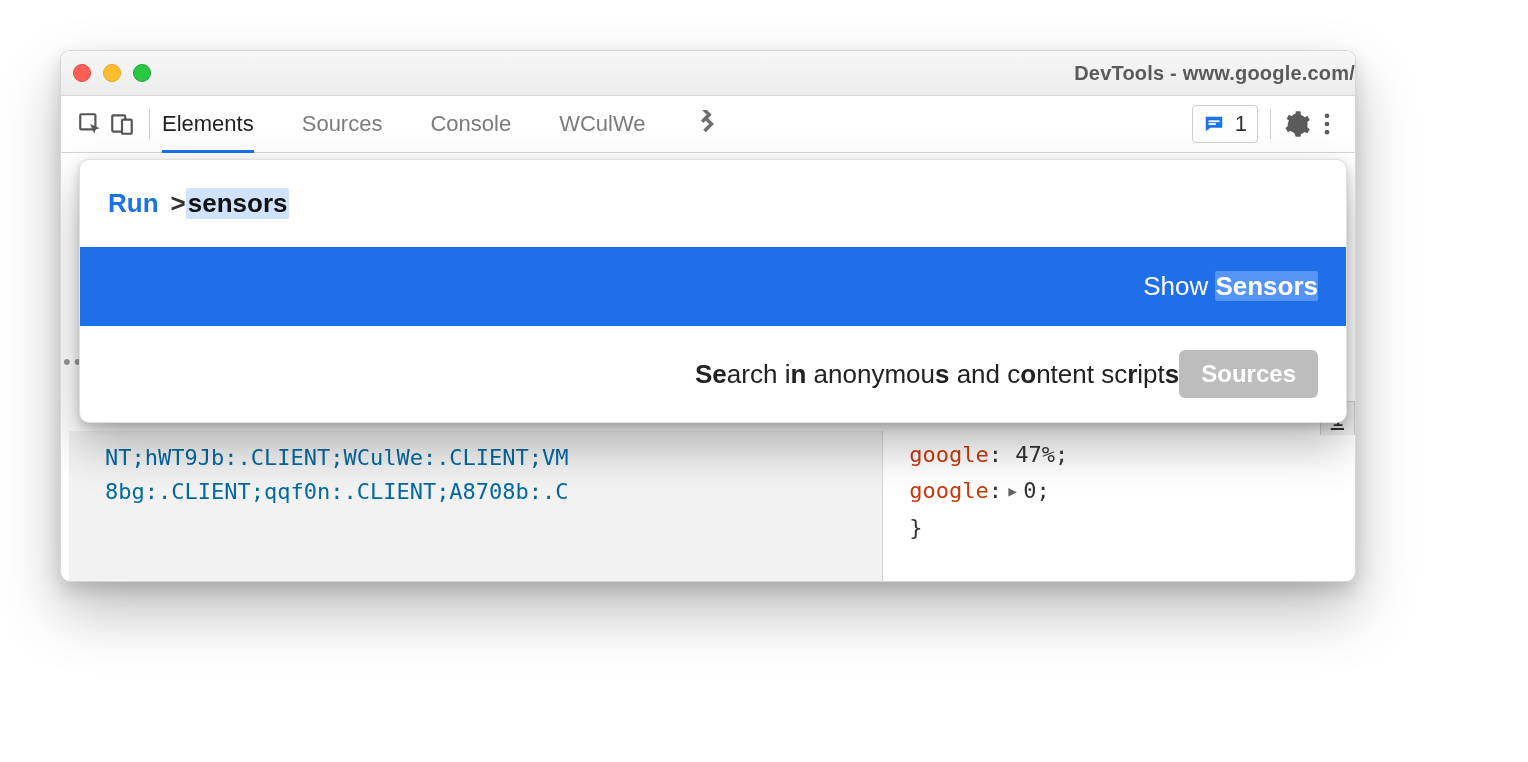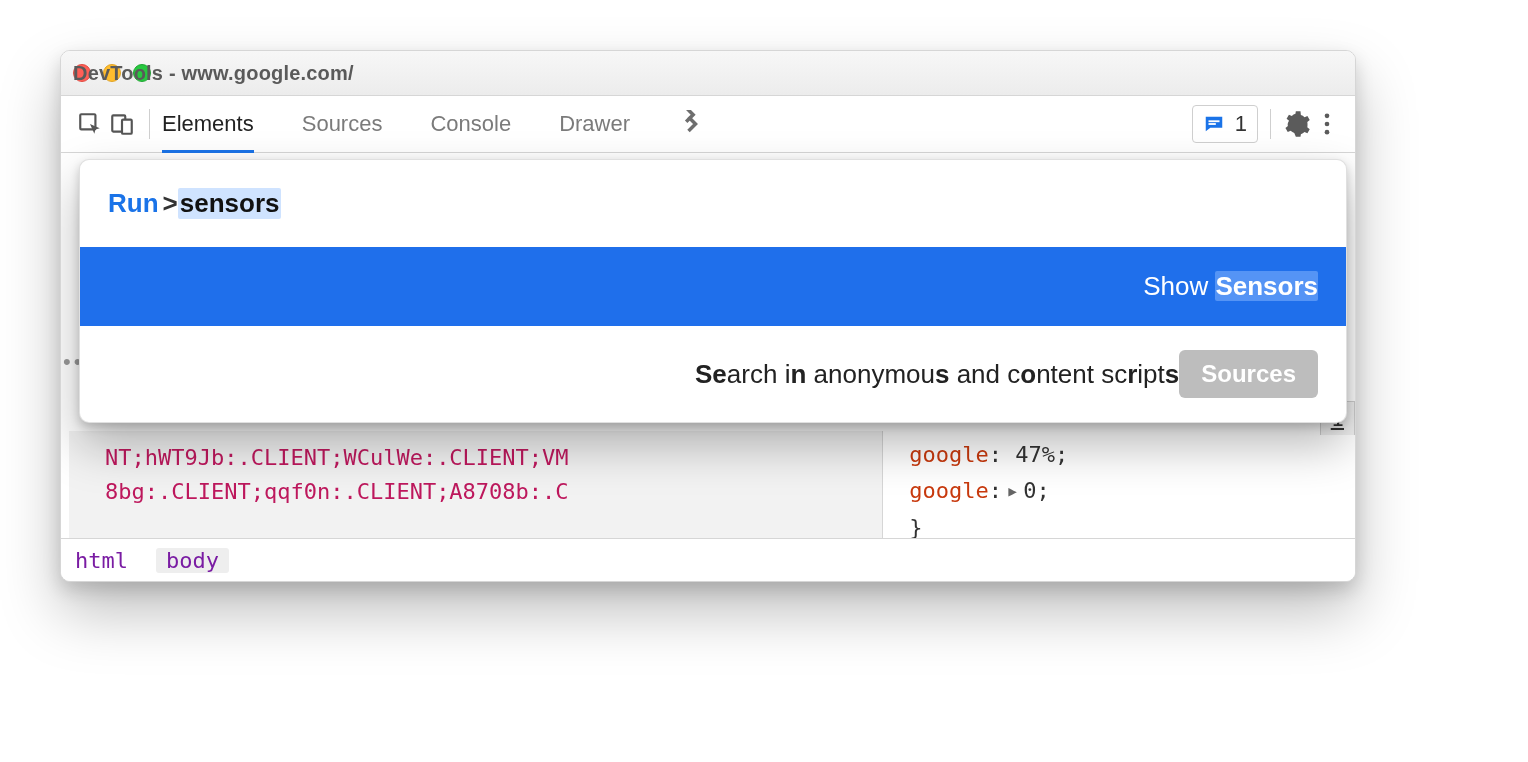--- a/index.html
+++ b/index.html
@@ -43,21 +43,21 @@
     align-items:center;
     position:relative;
     padding:0 12px;
   }
   .traffic{display:flex;gap:12px;align-items:center}
   .dot{width:16px;height:16px;border-radius:50%;}
   .dot.red{background:#ff5f57;border:1px solid #e24b42}
   .dot.yellow{background:#ffbd2e;border:1px solid #e1a427}
   .dot.green{background:#28c840;border:1px solid #20a733}
   .title{
-    position:absolute;left:12px;right:0;text-align:left;
+    position:absolute;left:12px;right:0;text-align:right;
     font-size:20px;color:#5a5a5a;font-weight:700;letter-spacing:.2px;
     pointer-events:none;
   }
   
   .toolbar{
     height:56px;
     border-bottom:1px solid var(--border);
     display:flex;align-items:center;
     padding:0 14px;
     gap:2px;
@@ -91,21 +91,21 @@
     box-shadow:0 22px 48px rgba(0,0,0,.28),0 4px 10px rgba(0,0,0,.18);
     border:1px solid rgba(0,0,0,.12);
     z-index:10;
     overflow:hidden;
   }
   .cmd-input{
     display:flex;align-items:baseline;
     padding:28px 28px;
     font-size:26px;
   }
-  .cmd-input .run{color:var(--accent);font-weight:600;margin-right:4px}
+  .cmd-input .run{color:var(--accent);font-weight:600;margin-right:12px}
   .cmd-input .gt{color:#333;font-weight:700}
   .cmd-input .query{background:#cfe3ff;color:#111;padding:0 2px;border-radius:2px;font-weight:600}
   .cmd-row{
     display:flex;align-items:center;justify-content:flex-end;
     padding:24px 28px;font-size:26px;
   }
   .cmd-row.selected{background:#1f6feb;color:#fff}
   .cmd-row.selected .bold-match{background:#5594f5;border-radius:2px}
   .cmd-row .bold-match{font-weight:700}
   .badge{
@@ -124,21 +124,21 @@
     display:flex;
     font-family:var(--mono);
     font-size:22px;
     color:#333;
   }
   .left-code{
     flex:0 0 58%;
     background:#f2f2f2;
     padding:10px 36px;
     line-height:1.55;
-    color:#be185d;
+    color:#0369a1;
     white-space:pre;
     overflow:hidden;
   }
   .right-css{
     flex:1;
     padding:6px 26px;
     border-left:1px solid #d6d6d6;
     font-family:var(--mono);
     line-height:1.65;
   }
@@ -202,21 +202,21 @@
         <div class="tab active">
             <span>Elements</span>
           </div>
         <div class="tab">
             <span>Sources</span>
           </div>
         <div class="tab">
             <span>Console</span>
           </div>
         <div class="tab">
-            <span>Drawer</span>
+            <span>WCulWe</span>
           </div>
         <span class="icon more">
           <svg viewBox="0 0 24 24">
               <path d="M6 9l6 6 6-6" transform="rotate(-90 12 12)" fill="none" stroke="currentColor" stroke-width="3"></path>
               <path d="M4 9l6 6 6-6" transform="rotate(-90 10 12) translate(8 0)" fill="none" stroke="currentColor" stroke-width="3"></path>
             </svg>
         </span>
       </div>
 
       <div class="spacer"></div>
@@ -257,24 +257,20 @@
         </div>
         <div>
           <span class="prop">google</span>:<span class="tri">▸</span><span>0</span>;
         </div>
         <div>}</div>
       </div>
     </div>
     <div class="overflow-dots">••</div>
     <div class="right-badge">1</div>
 
-    <div class="crumbs">
-      <span class="crumb">html</span>
-      <span class="crumb sel">body</span>
-    </div>
 
     <div class="cmdmenu">
       <div class="cmd-input">
         <span class="run">Run</span>
         <span class="gt">&gt;</span>
           <span class="query">sensors</span>
       </div>
 
       <div class="cmd-row selected">
         <div>

